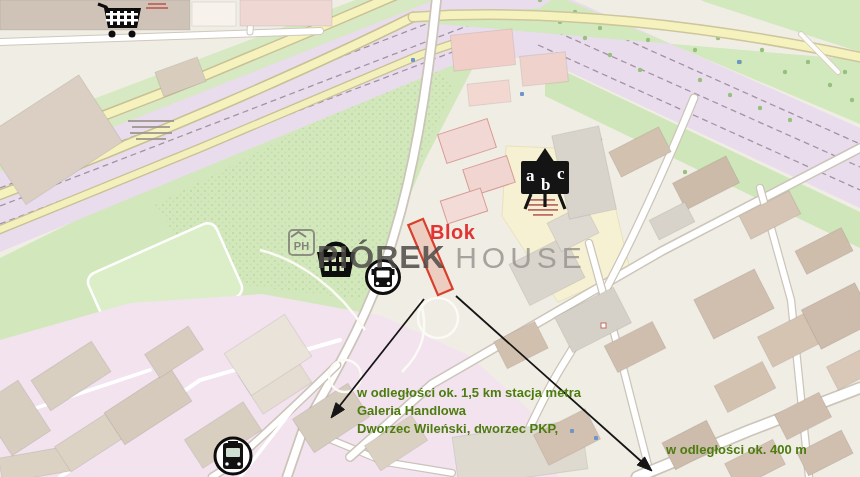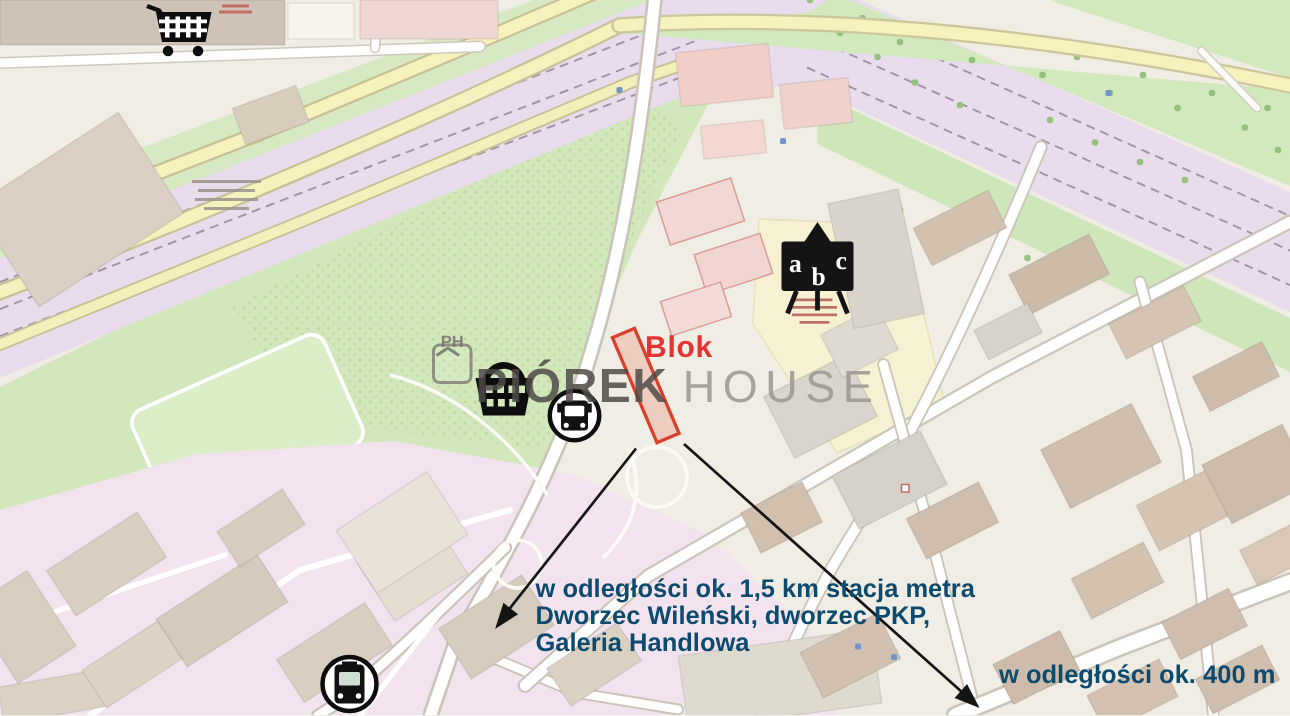--- a/index.html
+++ b/index.html
@@ -6,30 +6,30 @@
   .stage{position:relative;width:860px;height:477px;overflow:hidden;
          font-family:"Liberation Sans",sans-serif;background:#f0ede5;}
   .stage svg{position:absolute;left:0;top:0;}
   .overlay{position:absolute;left:0;top:0;width:860px;height:477px;}
 
   
   .wm-logo{position:absolute;left:288px;top:229px;width:27px;height:27px;
            border:2px solid rgba(125,120,114,.8);border-radius:5px;box-sizing:border-box;
            display:flex;flex-direction:column;align-items:center;justify-content:flex-end;
            color:rgba(118,113,107,.85);font-weight:bold;font-size:11px;line-height:11px;
-           padding-bottom:20px;background:rgba(255,255,255,.10);}
+           padding-bottom:2px;background:rgba(255,255,255,.10);}
   .wm-roof{margin-bottom:1px;}
   .wm-text{position:absolute;left:317px;top:239px;white-space:nowrap;opacity:.85;}
   .wm-bold{font-size:32px;font-weight:bold;color:#4e4b48;letter-spacing:1px;}
   .wm-light{font-size:30px;font-weight:normal;color:#9a9691;letter-spacing:5px;margin-left:5px;}
 
   .blok-label{position:absolute;left:430px;top:221px;font-size:20px;font-weight:bold;
               color:#e23434;letter-spacing:.5px;}
 
-  .note{position:absolute;color:#0c4a6e;font-size:17px;font-weight:bold;line-height:18px;
+  .note{position:absolute;color:#4d7c0f;font-size:13px;font-weight:bold;line-height:18px;
         white-space:nowrap;}
   .note-metro{left:357px;top:384px;}
   .note-tram{left:666px;top:441px;text-align:right;}
 </style>
 </head>
 <body>
 
 <div class="stage">
 
 <svg width="860" height="477" viewBox="0 0 860 477">
@@ -307,22 +307,22 @@
   </div>
   <div class="wm-text">
     <span class="wm-bold">PIÓREK</span>
     <span class="wm-light">HOUSE</span>
   </div>
 
   <div class="blok-label">Blok</div>
 
   <div class="note note-metro">
     <div>w odległości ok. 1,5 km stacja metra</div>
+    <div>Galeria Handlowa</div>
     <div>Dworzec Wileński, dworzec PKP,</div>
-    <div>Galeria Handlowa</div>
   </div>
 
   <div class="note note-tram">
     <div>w odległości ok. 400 m</div>
   </div>
 </div>
 
 </div>
 
 </body></html>

